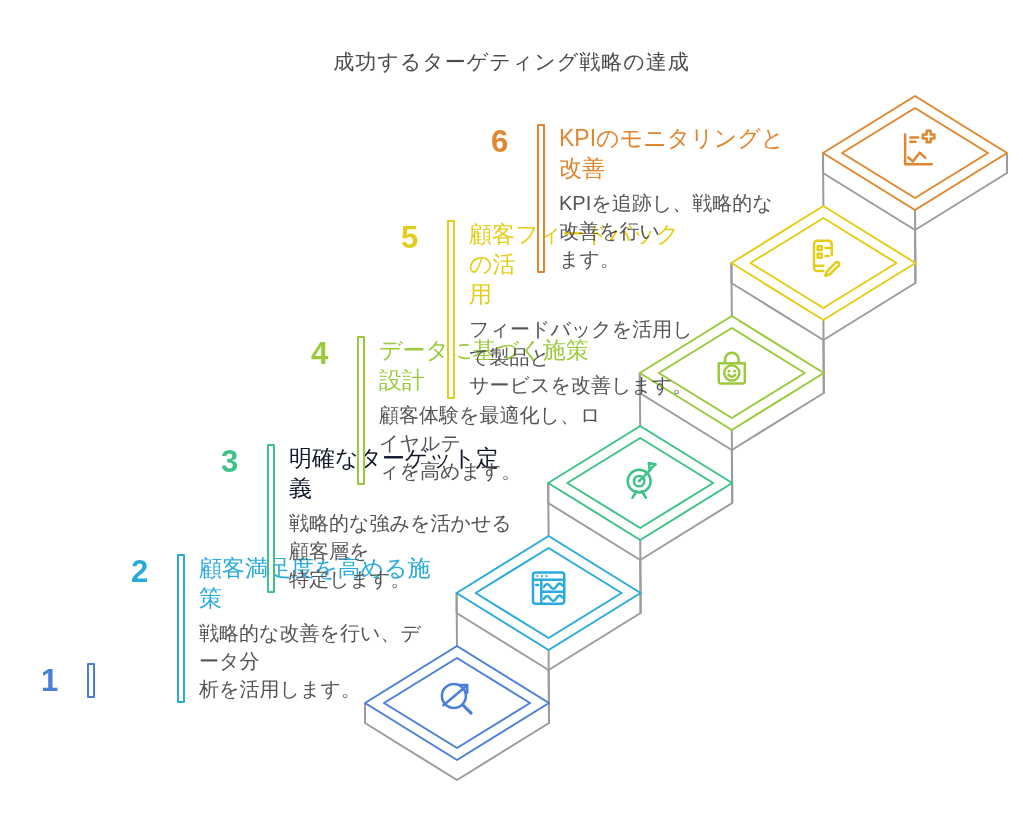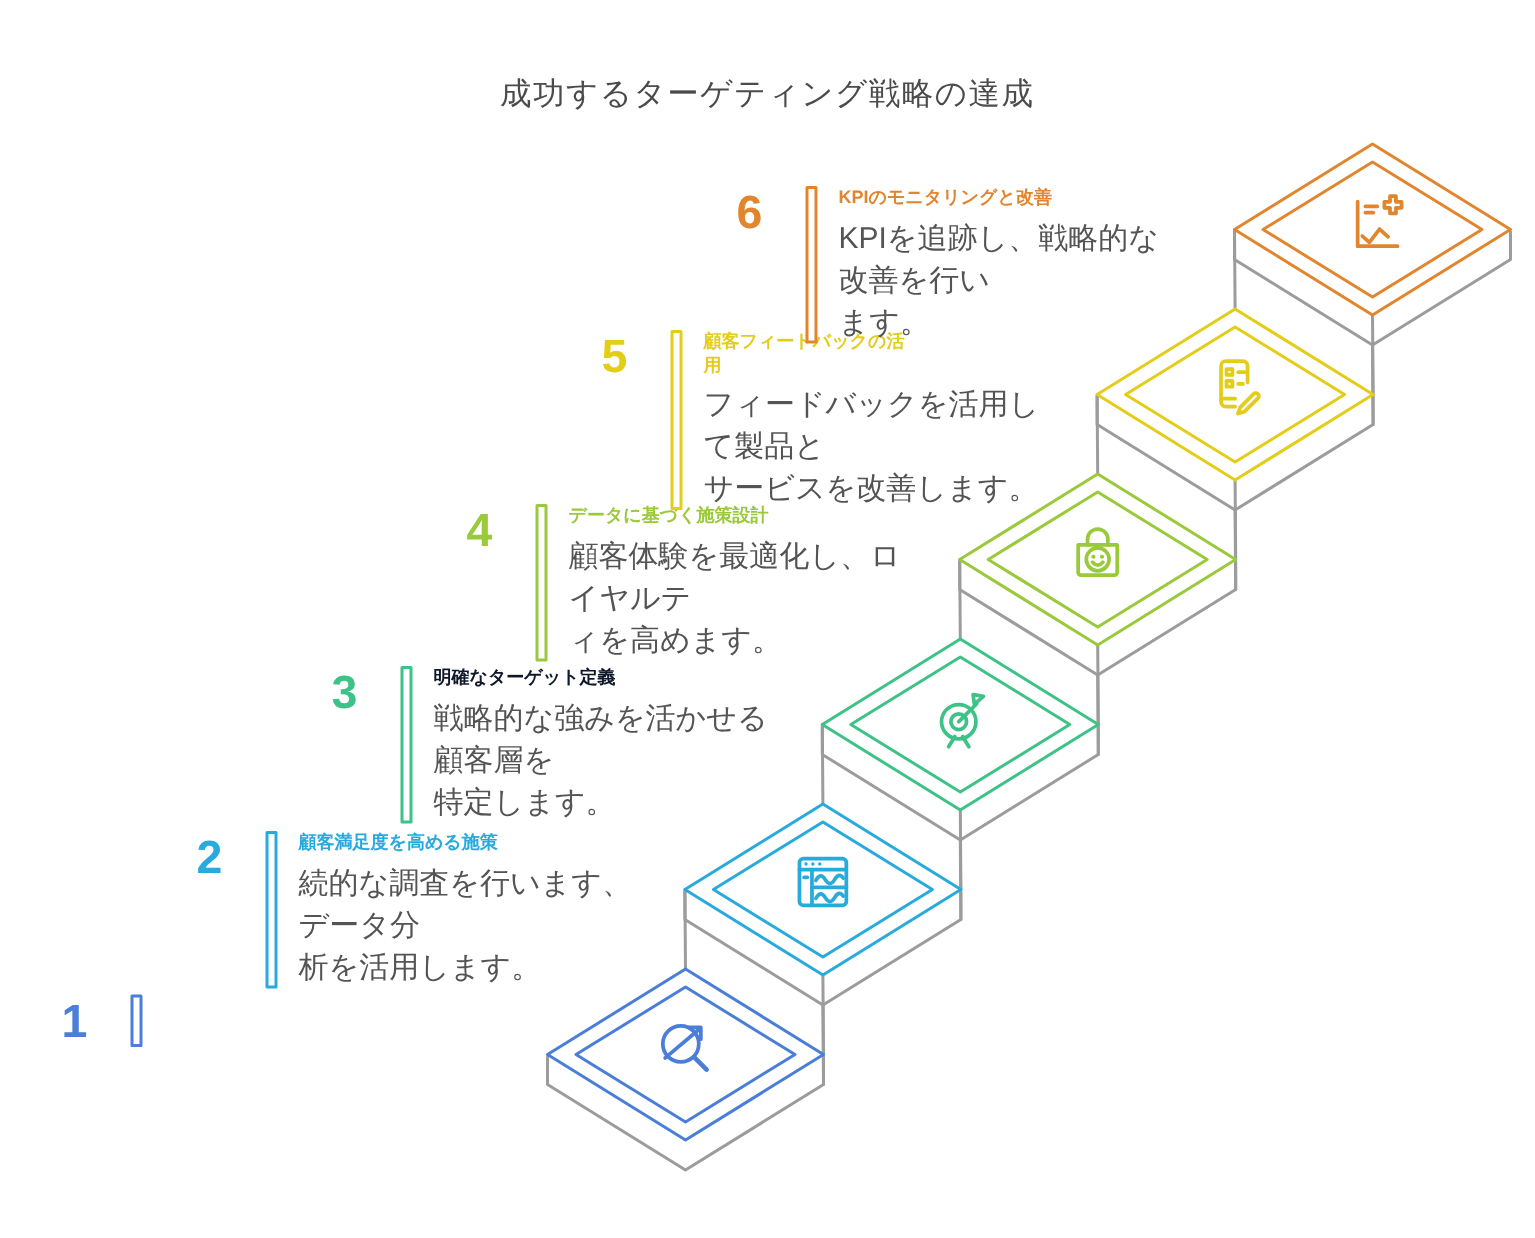--- a/index.html
+++ b/index.html
@@ -5,21 +5,21 @@
   html,body{margin:0;padding:0;background:#ffffff;}
   body{font-family:"Liberation Sans","DejaVu Sans",sans-serif;}
   .canvas{position:relative;width:1023px;height:825px;background:#fff;overflow:hidden;}
   .page-title{position:absolute;left:0;top:48px;width:1023px;text-align:center;
     font-size:21px;letter-spacing:1px;color:#4b4b4b;}
   .stairs-svg{position:absolute;left:0;top:0;}
   .step-text{position:absolute;display:flex;align-items:stretch;}
   .step-num{width:46px;flex:0 0 46px;font-size:31px;font-weight:bold;line-height:1.1;padding-top:1px;}
   .step-bar{flex:0 0 4px;width:4px;border:2px solid;border-radius:1px;background:#fff;margin-right:14px;}
   .step-body{width:232px;}
-  .step-title{font-size:12px;font-weight:bold;line-height:1.3;white-space:pre-line;margin-bottom:5px;}
+  .step-title{font-size:23px;font-weight:normal;line-height:1.3;white-space:pre-line;margin-bottom:5px;}
   .step-desc{font-size:20px;line-height:1.4;color:#545454;white-space:pre-line;}
 </style>
 </head>
 <body>
 
 <div class="canvas">
   <div class="page-title">成功するターゲティング戦略の達成</div>
   <svg class="stairs-svg" id="stairs" width="1023" height="825" viewBox="0 0 1023 825">
       <g stroke="#9c9c9c" stroke-width="2" fill="none" stroke-linecap="round" stroke-linejoin="round">
         <path d="M365 704.5 L365 723 L457 780 L549 723 L549 704.5"></path>
@@ -124,21 +124,21 @@
         <div class="step-num" style="color: rgb(74, 126, 216);">1</div>
         <div class="step-bar" style="border-color: rgb(74, 126, 216);"></div>
         <div class="step-body">
         </div>
       </div>
       <div class="step-text" style="left: 131px; top: 554px;">
         <div class="step-num" style="color: rgb(41, 170, 221);">2</div>
         <div class="step-bar" style="border-color: rgb(41, 170, 221);"></div>
         <div class="step-body">
           <div class="step-title" style="color: rgb(41, 170, 221);">顧客満足度を高める施策</div>
-          <div class="step-desc">続的な調査を行います、データ分
+          <div class="step-desc">戦略的な改善を行い、データ分
 析を活用します。</div>
         </div>
       </div>
       <div class="step-text" style="left: 221px; top: 444px;">
         <div class="step-num" style="color: rgb(62, 194, 135);">3</div>
         <div class="step-bar" style="border-color: rgb(62, 194, 135);"></div>
         <div class="step-body">
           <div class="step-title" style="color: #0f172a;">明確なターゲット定義</div>
           <div class="step-desc">戦略的な強みを活かせる顧客層を
 特定します。</div>

